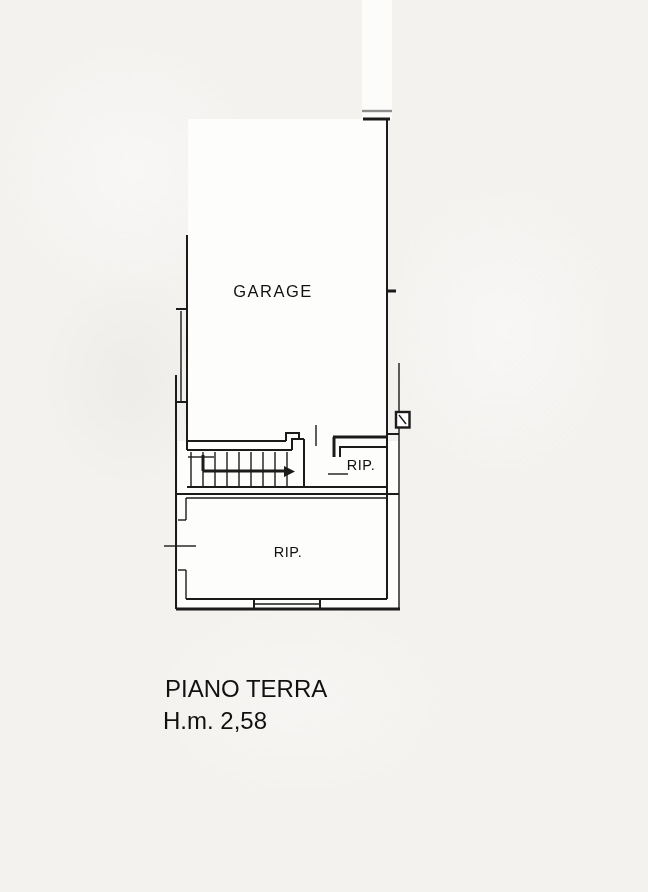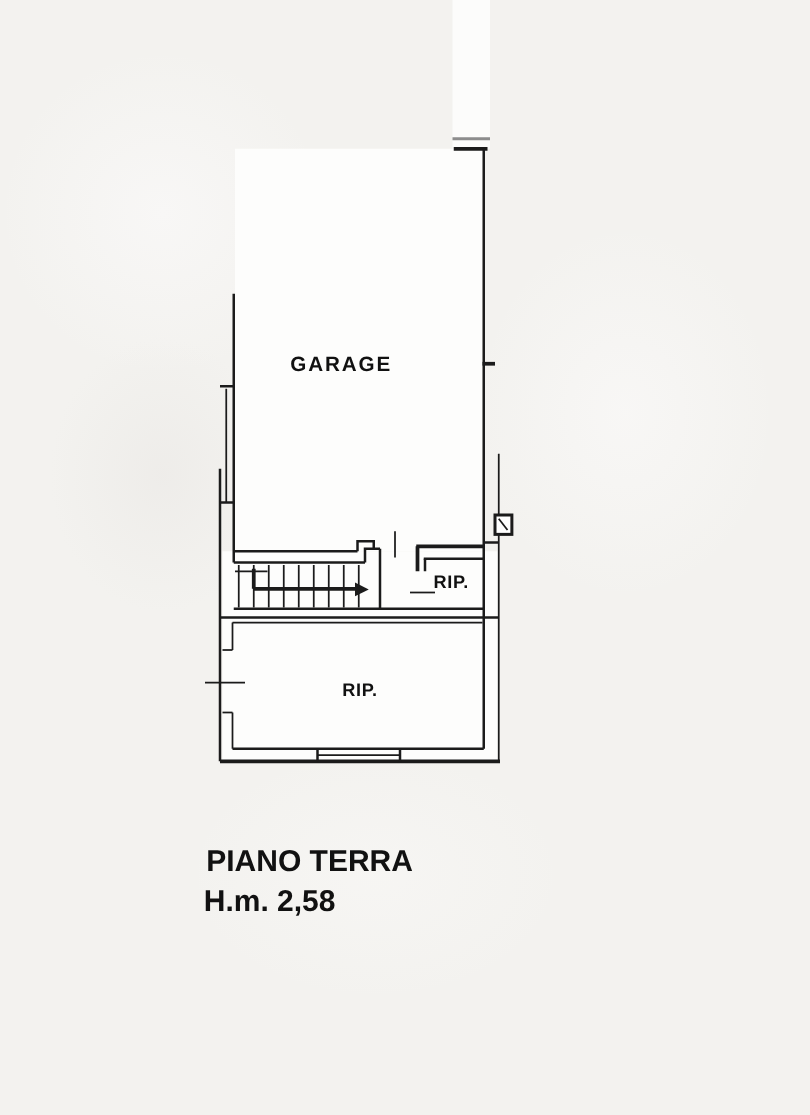--- a/index.html
+++ b/index.html
@@ -9,21 +9,21 @@
     --plan-interior:#fdfdfc;
   }
   html,body{margin:0;padding:0;}
   body{
     width:648px;height:892px;
     background:var(--background);
     font-family:"Liberation Sans", sans-serif;
     position:relative;
     overflow:hidden;
   }
-  .canvas{position:absolute;inset:0;width:648px;height:653px;font-weight:bold;}
+  .canvas{position:absolute;inset:0;width:648px;height:653px;}
   .blotch{position:absolute;pointer-events:none;}
   .b1{left:0;top:40px;width:260px;height:260px;background:radial-gradient(closest-side,#f8f7f6,rgba(248,247,246,0));}
   .b2{left:40px;top:270px;width:180px;height:220px;background:radial-gradient(closest-side,#eceae7,rgba(236,234,231,0));opacity:.7;}
   .b3{left:380px;top:180px;width:240px;height:300px;background:radial-gradient(closest-side,#f9f8f7,rgba(249,248,247,0));opacity:.8;}
   .b4{left:150px;top:600px;width:300px;height:200px;background:radial-gradient(closest-side,#f8f7f5,rgba(248,247,245,0));opacity:.7;}
   .topstrip{position:absolute;left:362px;top:0;width:30px;height:119px;background:#fcfcfb;}
   svg{position:absolute;left:0;top:0;}
   svg *{vector-effect:none;}
   .wall{stroke:var(--line);fill:none;stroke-width:2;}
   .wall-thick{stroke:var(--line);fill:none;stroke-width:3;}

